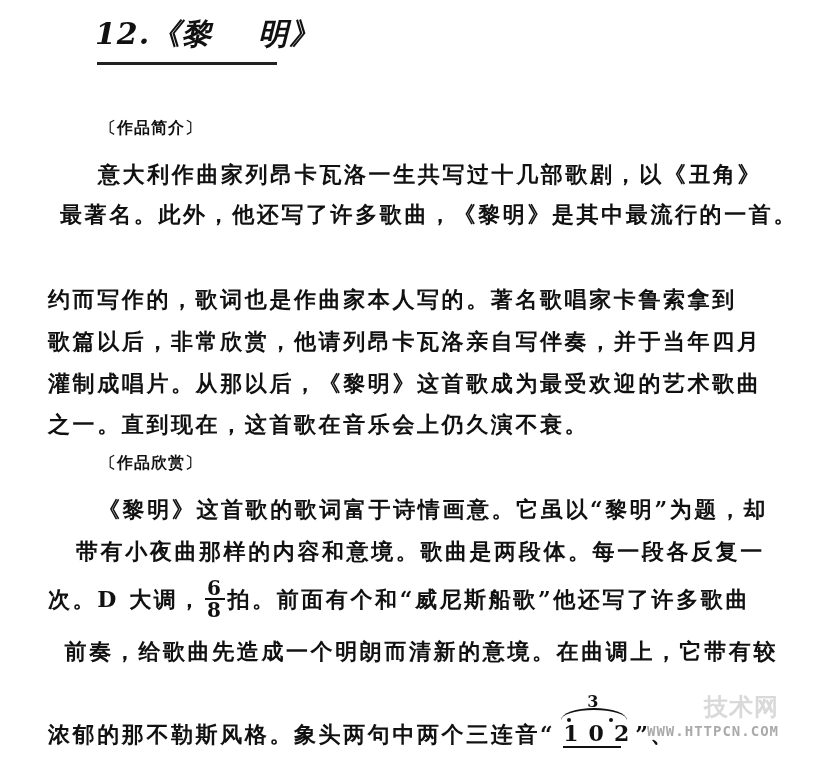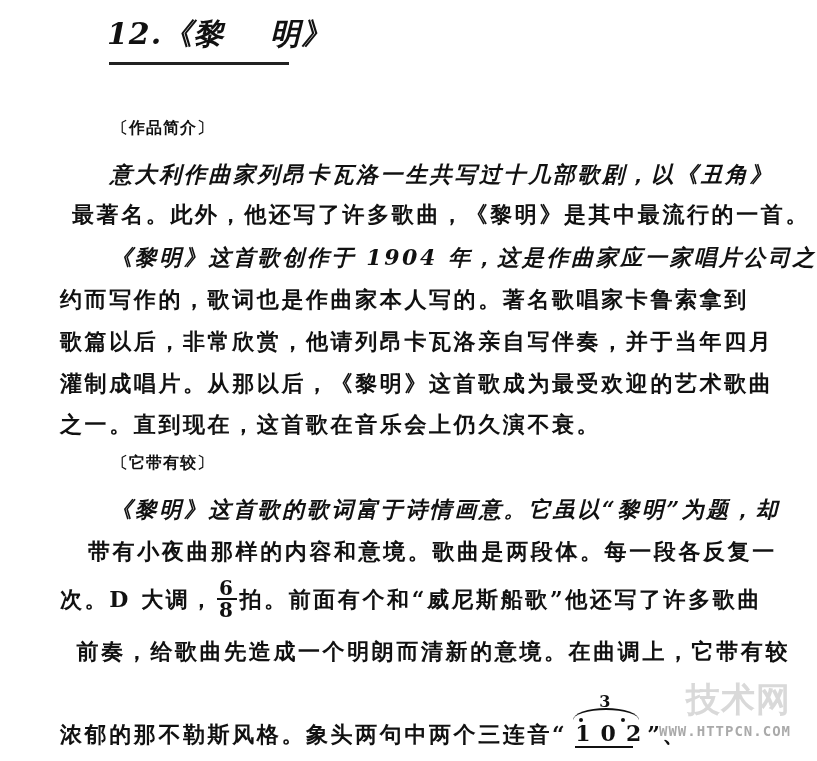--- a/index.html
+++ b/index.html
@@ -10,21 +10,21 @@
     body {
       width: 817px;
       height: 761px;
       position: relative;
       overflow: hidden;
       color: #111111;
       font-family: "DejaVu Serif", "Liberation Serif", serif;
     }
     .page {
       position: absolute;
-      left: 12px; top: 0;
+      left: 0; top: 0;
       width: 783px; height: 761px;
     }
     .title {
       position: absolute;
       left: 95px;
       top: 14px;
       font-size: 30px;
       font-weight: bold;
       font-style: italic;
       letter-spacing: 1px;
@@ -47,21 +47,21 @@
     }
     .line {
       position: absolute;
       left: 48px;
       width: 730px;
       font-size: 22px;
       font-weight: bold;
       white-space: nowrap;
       letter-spacing: 2.6px;
     }
-    .line.indent { left: 98px; width: 680px; font-style: italic; }
+    .line.indent { left: 98px; width: 680px; }
     .frac {
       display: inline-block;
       vertical-align: middle;
       text-align: center;
       line-height: 1;
       margin: 0 2px;
       position: relative;
       top: -2px;
     }
     .frac .num, .frac .den {
@@ -112,21 +112,21 @@
     .watermark {
       position: absolute;
       right: 4px;
       bottom: 22px;
       color: #c9c9c9;
       font-family: "DejaVu Sans", sans-serif;
       text-align: right;
       pointer-events: none;
     }
     .watermark .wm-logo {
-      font-size: 34px;
+      font-size: 24px;
       font-weight: bold;
       letter-spacing: 1px;
       opacity: 0.7;
     }
     .watermark .wm-url {
       font-size: 14px;
       letter-spacing: 1px;
       color: #aaa;
       font-family: "DejaVu Sans Mono", monospace;
       font-weight: bold;
@@ -137,27 +137,26 @@
 
 <div class="page">
 
   <div class="title">12.《黎    明》</div>
   <div class="title-rule"></div>
 
   <div class="section-head" style="top:118px;">〔作品简介〕</div>
 
   <div class="line indent" style="top:160px;">意大利作曲家列昂卡瓦洛一生共写过十几部歌剧，以《丑角》</div>
   <div class="line" style="top:200px;margin-left:12px;">最著名。此外，他还写了许多歌曲，《黎明》是其中最流行的一首。</div>
-  <div class="line indent" style="top:243px;">《黎明》这首歌创作于 1904 年，这是作曲家应一家唱片公司之</div>
   <div class="line" style="top:285px;">约而写作的，歌词也是作曲家本人写的。著名歌唱家卡鲁索拿到</div>
   <div class="line" style="top:327px;">歌篇以后，非常欣赏，他请列昂卡瓦洛亲自写伴奏，并于当年四月</div>
   <div class="line" style="top:369px;">灌制成唱片。从那以后，《黎明》这首歌成为最受欢迎的艺术歌曲</div>
   <div class="line" style="top:410px;">之一。直到现在，这首歌在音乐会上仍久演不衰。</div>
 
-  <div class="section-head" style="top:453px;">〔它带有较〕</div>
+  <div class="section-head" style="top:453px;">〔作品欣赏〕</div>
 
   <div class="line indent" style="top:495px;">《黎明》这首歌的歌词富于诗情画意。它虽以“黎明”为题，却</div>
   <div class="line" style="top:537px;margin-left:28px;">带有小夜曲那样的内容和意境。歌曲是两段体。每一段各反复一</div>
 
   <div class="line" style="top:580px;">
     <span>次。D 大调，</span><span class="frac"><span class="num">6</span><span class="den">8</span></span><span>拍。前面有个和“威尼斯船歌”他还写了许多歌曲</span>
   </div>
 
   <div class="line" style="top:637px;text-align:right;">前奏，给歌曲先造成一个明朗而清新的意境。在曲调上，它带有较</div>
 

